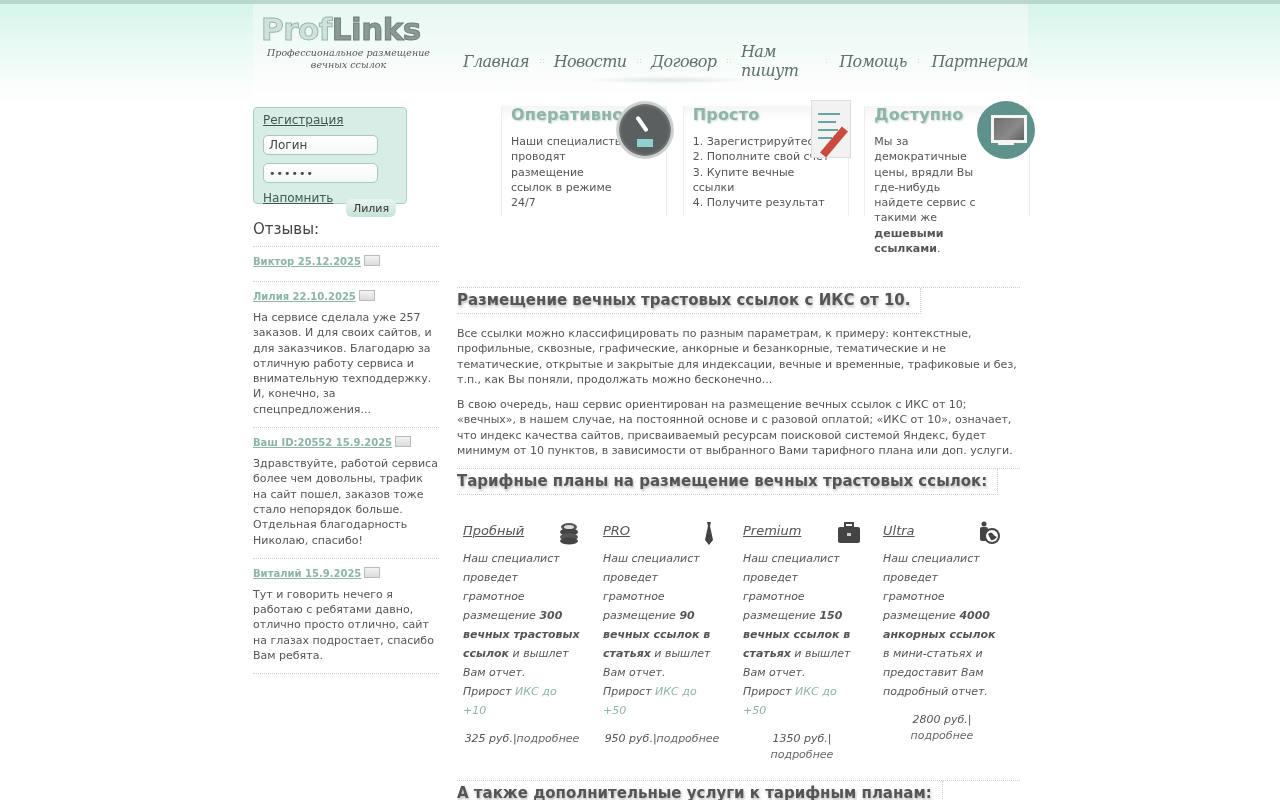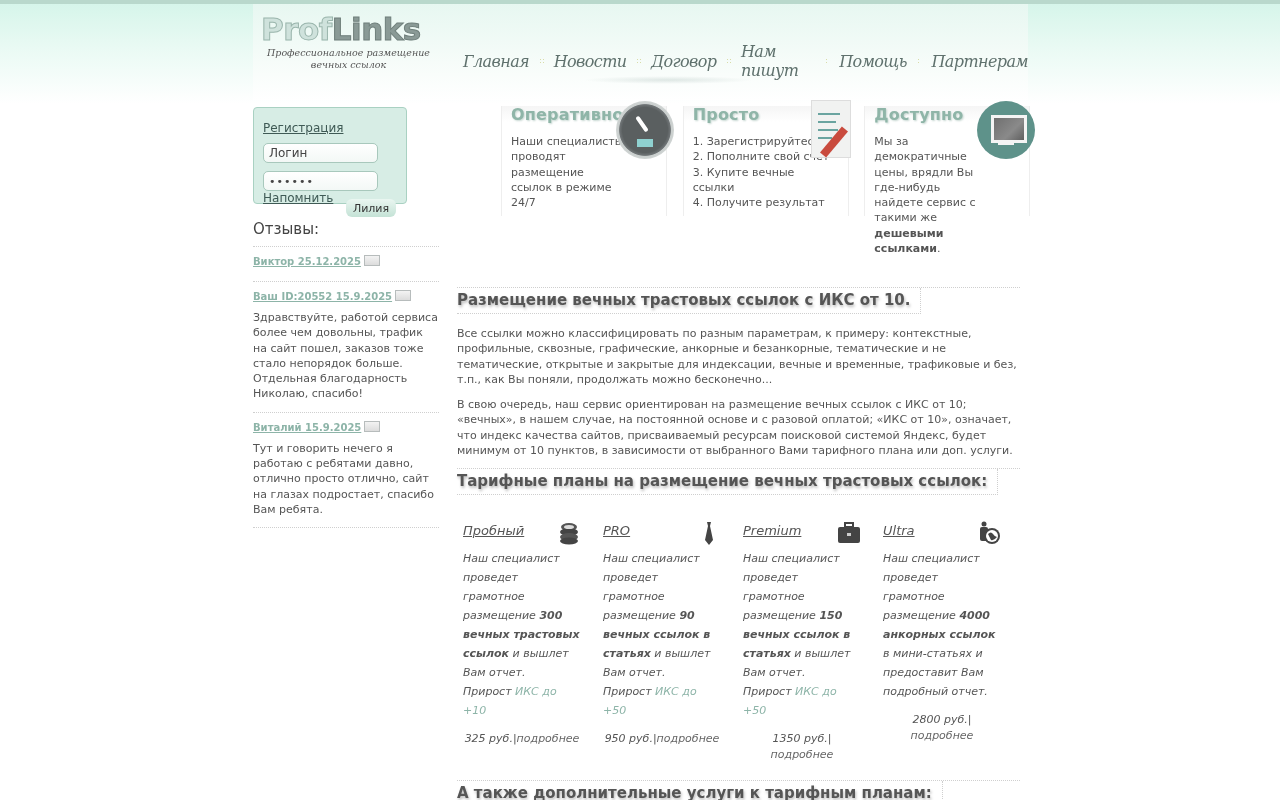--- a/index.html
+++ b/index.html
@@ -17,21 +17,21 @@
   .logo-sub { font-family: "DejaVu Serif", serif; font-style: italic; font-size: 9.5px; color: #555; text-align: center; line-height: 12px; margin-top: 1px; }
   .nav { position: absolute; left: 210px; top: 38px; display: flex; align-items: center; }
   .nav a { font-family: "DejaVu Serif", serif; font-style: italic; font-size: 16px; color: #5f716d; text-decoration: none; letter-spacing: -0.6px; }
   .nav .sep { display: inline-block; width: 6px; height: 6px; margin: 0 10px;
     background: radial-gradient(circle, #d8dca8 40%, transparent 41%) 0 0/3px 3px; }
   .nav-shadow { position: absolute; left: 330px; top: 72px; width: 170px; height: 8px;
     background: radial-gradient(ellipse at center, rgba(170,190,185,0.35) 0%, rgba(255,255,255,0) 70%); }
 
   
   .sidebar { position: absolute; left: 253px; top: 107px; width: 186px; }
-  .login-box { width: 154px; height: 97px; background: #d7ede5; border: 1px solid #a9d1c2; border-radius: 4px; padding: 12px 9px; position: relative; }
+  .login-box { width: 154px; height: 97px; background: #d7ede5; border: 1px solid #a9d1c2; border-radius: 4px; padding: 4px 9px; position: relative; }
   .login-box a { color: #3f5a55; font-size: 12px; text-decoration: underline; }
   .reg-link { display: block; margin-top: 1px; }
   .login-input { display: block; width: 115px; height: 20px; margin-top: 8px; border: 1px solid #a8c8bc; border-radius: 5px;
     background: linear-gradient(180deg, #ffffff 0%, #f3f8f6 100%); font-size: 12px; color: #444; padding: 1px 5px; font-family: "DejaVu Sans", sans-serif; }
   .login-input.pwd { letter-spacing: 1px; font-size: 11px; }
   .remind-link { position: absolute; left: 9px; top: 83px; }
   .enter-btn { position: absolute; left: 92px; top: 91px; width: 50px; height: 18px; border: none; border-radius: 6px;
     background: linear-gradient(180deg, #eaf6f1 0%, #c4e2d6 100%); font-size: 11px; color: #333; font-family: "DejaVu Sans", sans-serif; }
   .reviews-title { font-size: 15px; color: #444; margin-top: 16px; margin-bottom: 8px; }
   .review { border-top: 1px dotted #cfcfcf; padding-top: 6px; padding-bottom: 10px; }
@@ -116,20 +116,24 @@
     <a href="#" class="remind-link">Напомнить</a>
     <button class="enter-btn">Лилия</button>
   </form>
 
   <div class="reviews-title">Отзывы:</div>
 
   <div class="review">
     <a href="#" class="review-head"><span>Виктор 25.12.2025</span><span class="doc-icon"></span></a>
   </div>
   <div class="review">
+    <a href="#" class="review-head"><span>Лилия 22.10.2025</span><span class="doc-icon"></span></a>
+    <div class="review-text">На сервисе сделала уже 257 заказов. И для своих сайтов, и для заказчиков. Благодарю за отличную работу сервиса и внимательную техподдержку. И, конечно, за спецпредложения...</div>
+  </div>
+  <div class="review">
     <a href="#" class="review-head"><span>Ваш ID:20552 15.9.2025</span><span class="doc-icon"></span></a>
     <div class="review-text">Здравствуйте, работой сервиса более чем довольны, трафик на сайт пошел, заказов тоже стало непорядок больше. Отдельная благодарность Николаю, спасибо!</div>
   </div>
   <div class="review">
     <a href="#" class="review-head"><span>Виталий 15.9.2025</span><span class="doc-icon"></span></a>
     <div class="review-text">Тут и говорить нечего я работаю с ребятами давно, отлично просто отлично, сайт на глазах подростает, спасибо Вам ребята.</div>
   </div>
   <div class="review"></div>
 </aside>
 

